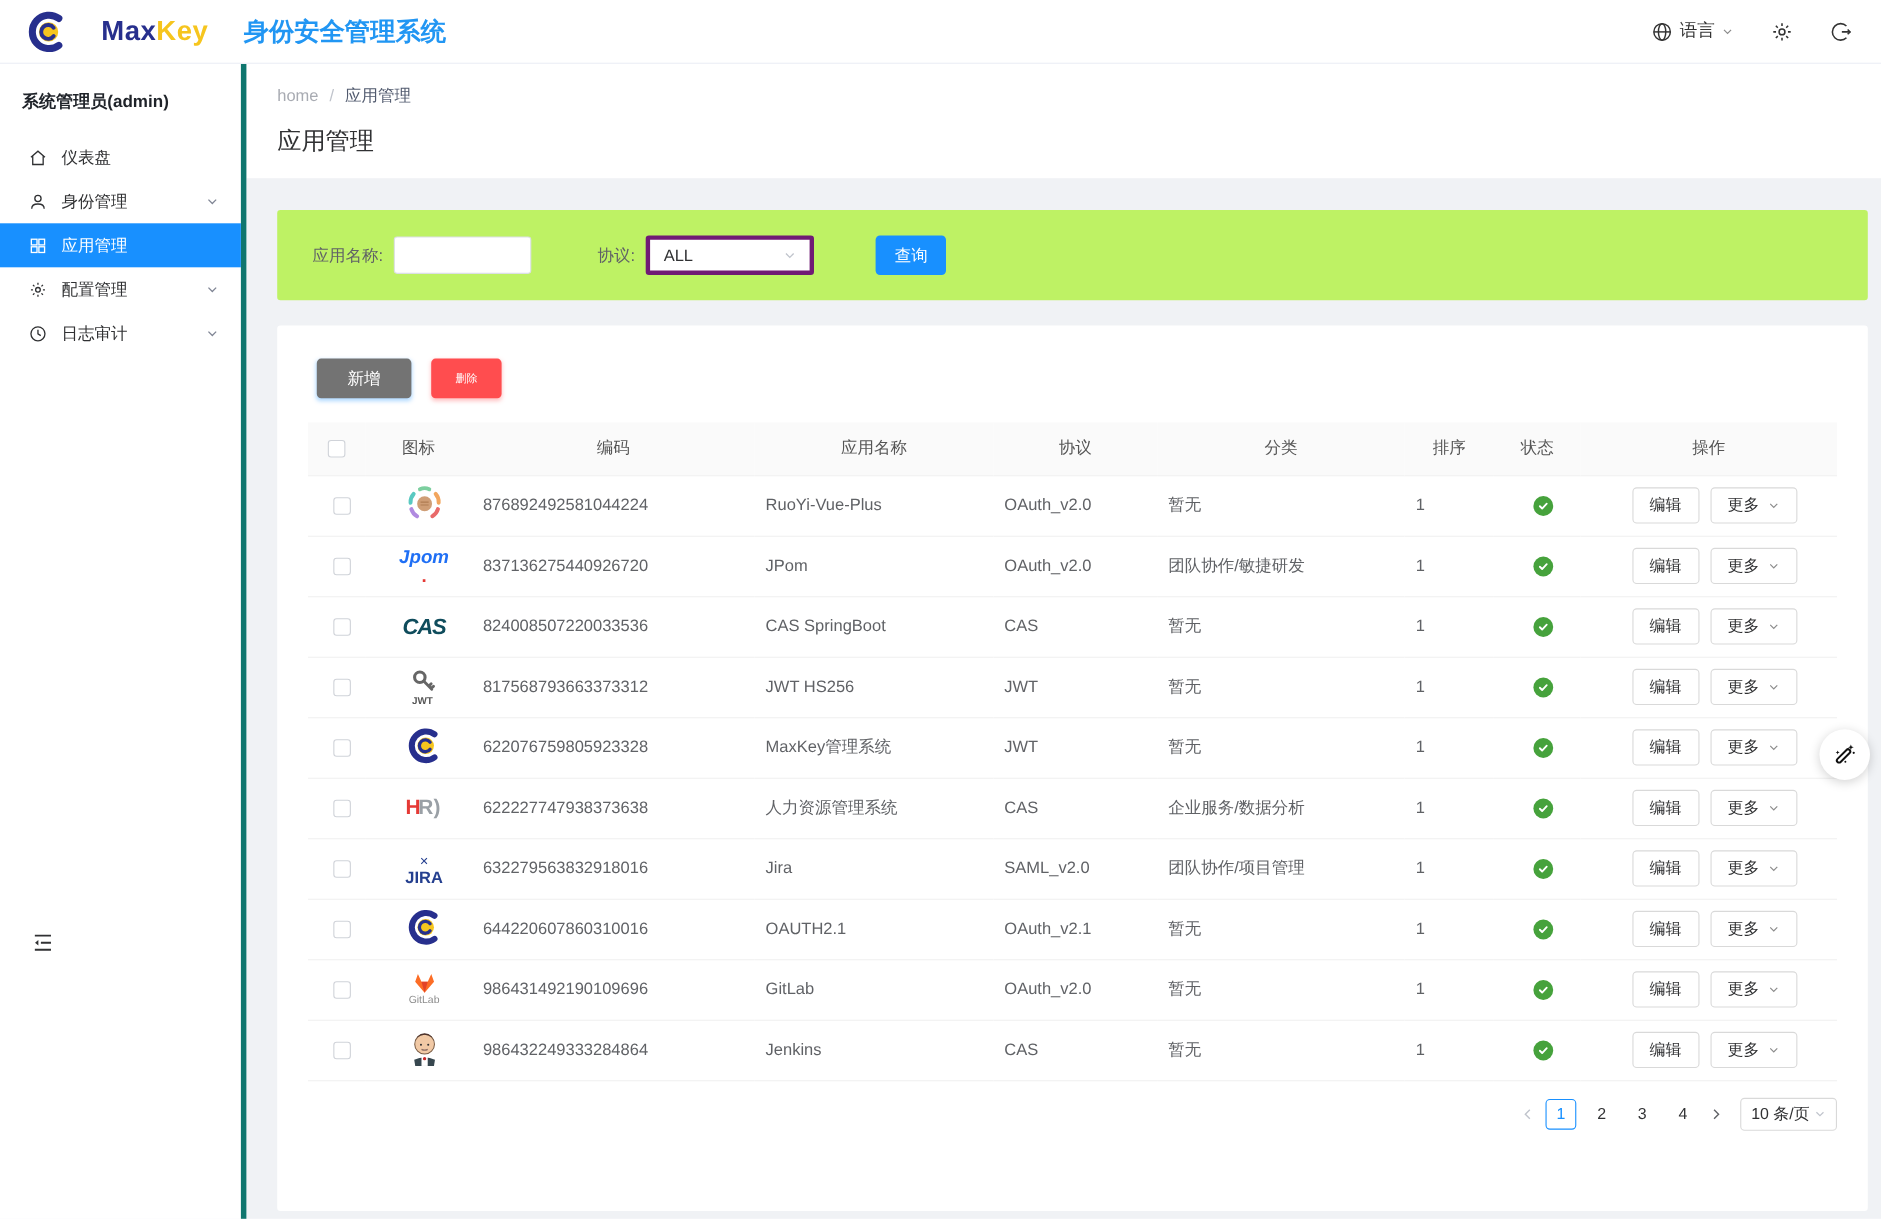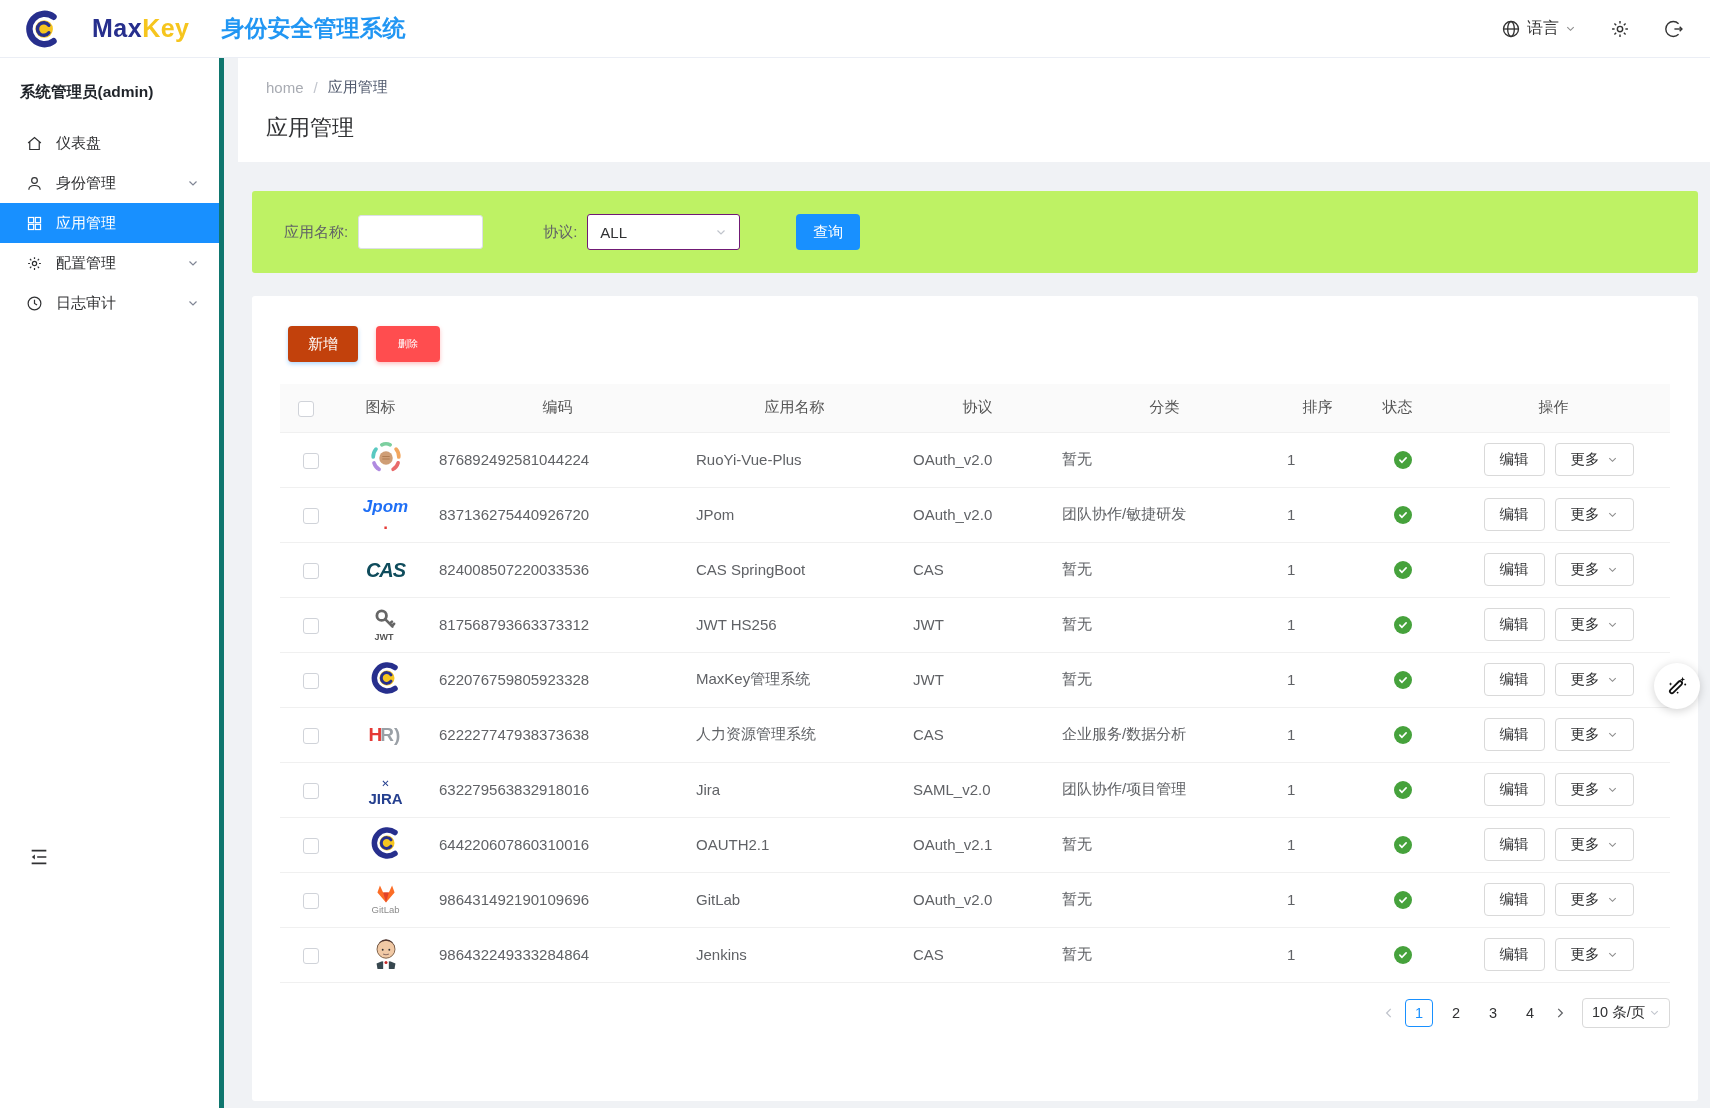--- a/index.html
+++ b/index.html
@@ -37,57 +37,57 @@
     height:40px; display:flex; align-items:center; gap:13px;
     padding:0 20px 0 26px; color:#303133; cursor:pointer; font-size:15px;
   }
   .menu-item .micon { width:17px; height:17px; flex:none; }
   .menu-item .chev { margin-left:auto; width:12px; height:12px; color:#808695; }
   .menu-item.active { background:#1890ff; color:#fff; }
   .collapse-btn { position:absolute; top:788px; left:28px; width:22px; height:22px; color:#303133; cursor:pointer; }
 
   
   .topband {
-    position:absolute; top:58px; left:238px; right:0; height:104px; background:#fff;
+    position:absolute; top:58px; left:224px; right:0; height:104px; background:#fff;
   }
   .breadcrumb { padding:20px 0 0 28px; font-size:15px; display:flex; gap:10px; align-items:center; }
   .breadcrumb .bc-home { color:#a8abb2; cursor:pointer; }
   .breadcrumb .bc-sep { color:#c0c4cc; }
   .breadcrumb .bc-cur { color:#515a6e; }
   .page-title { margin:16px 0 0 28px; font-size:22px; font-weight:500; color:#303133; }
 
   
   .filter-card {
     position:absolute; top:191px; left:252px; width:1446px; height:82px;
     background:#bef264; border-radius:3px; display:flex; align-items:center;
   }
   .f-label { color:#606266; margin-left:32px; }
   .f-input {
     margin-left:10px; width:125px; height:34px; border:1px solid #dcdfe6;
     border-radius:3px; padding:0 8px; font-size:14px; outline:none; background:#fff;
   }
   .f-select {
-    margin-left:10px; width:153px; height:36px; border:1px solid #701a75; border-radius:3px;
+    margin-left:10px; width:153px; height:36px; border:4px solid #701a75; border-radius:3px;
     display:flex; align-items:center; justify-content:space-between;
     padding:0 12px; cursor:pointer; background:#fff;
   }
   .f-select .chev { width:12px; height:12px; color:#c0c4cc; }
   .f-label.proto { margin-left:60px; }
   .btn-primary {
     margin-left:56px; width:64px; height:36px; background:#1890ff; color:#fff;
     border:none; border-radius:4px; font-size:15px; cursor:pointer;
   }
 
   .table-card {
     position:absolute; top:296px; left:252px; width:1446px; height:805px;
     background:#fff; border-radius:3px;
   }
   .toolbar { padding:30px 0 0 36px; display:flex; gap:18px; }
   .btn-add {
-    width:70px; height:36px; background:#c2410c; color:#fff; border:none;
+    width:86px; height:36px; background:#737373; color:#fff; border:none;
     border-radius:4px; font-size:15px; cursor:pointer; box-shadow:0 2px 4px rgba(24,144,255,.35);
   }
   .btn-del {
     width:64px; height:36px; background:#ff4d4f; color:#fff; border:none;
     border-radius:4px; font-size:10px; cursor:pointer; box-shadow:0 2px 4px rgba(255,77,79,.35);
   }
 
   table.apps { margin:22px 28px 0 28px; width:1390px; border-collapse:collapse; table-layout:fixed; }
   table.apps th {
     height:48px; background:#fafafa; color:#555; font-weight:500; font-size:15px;

